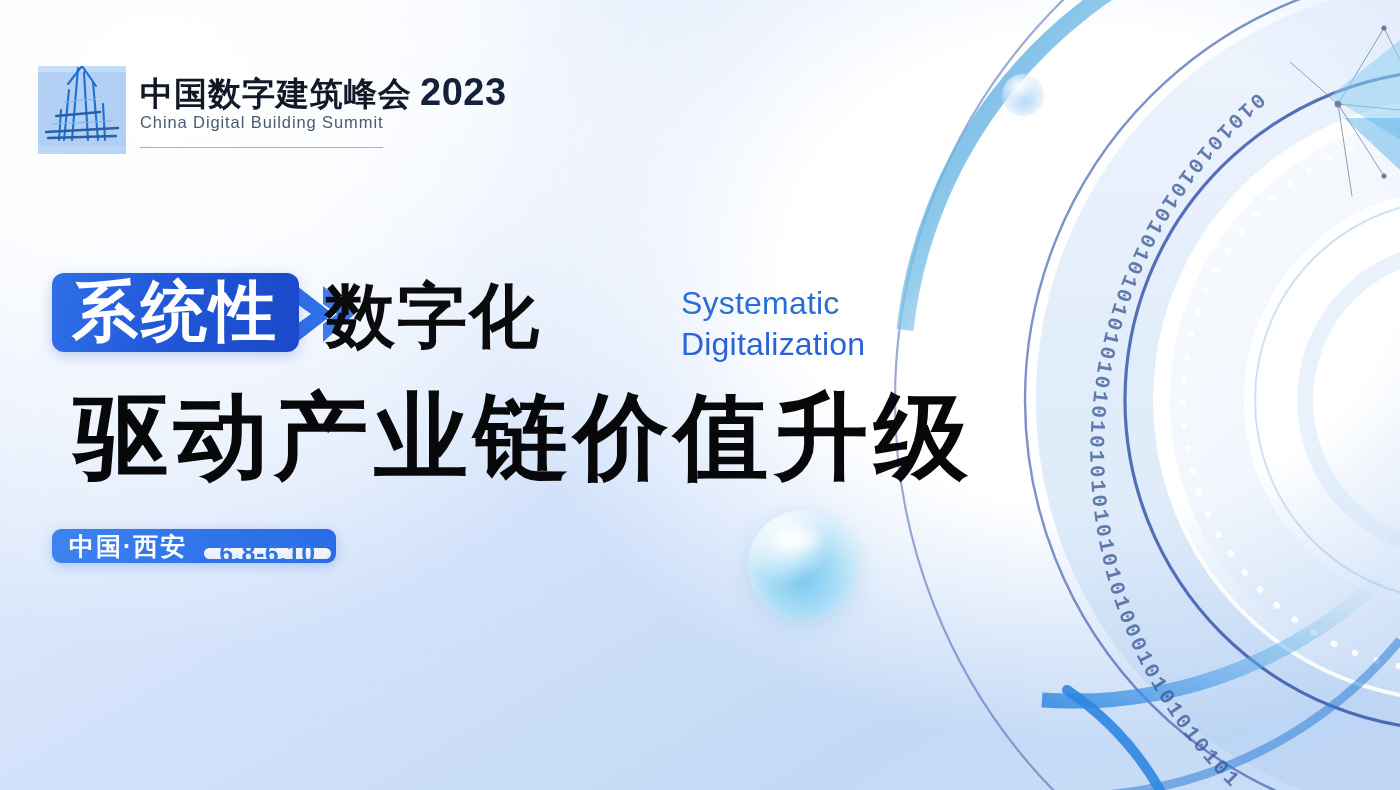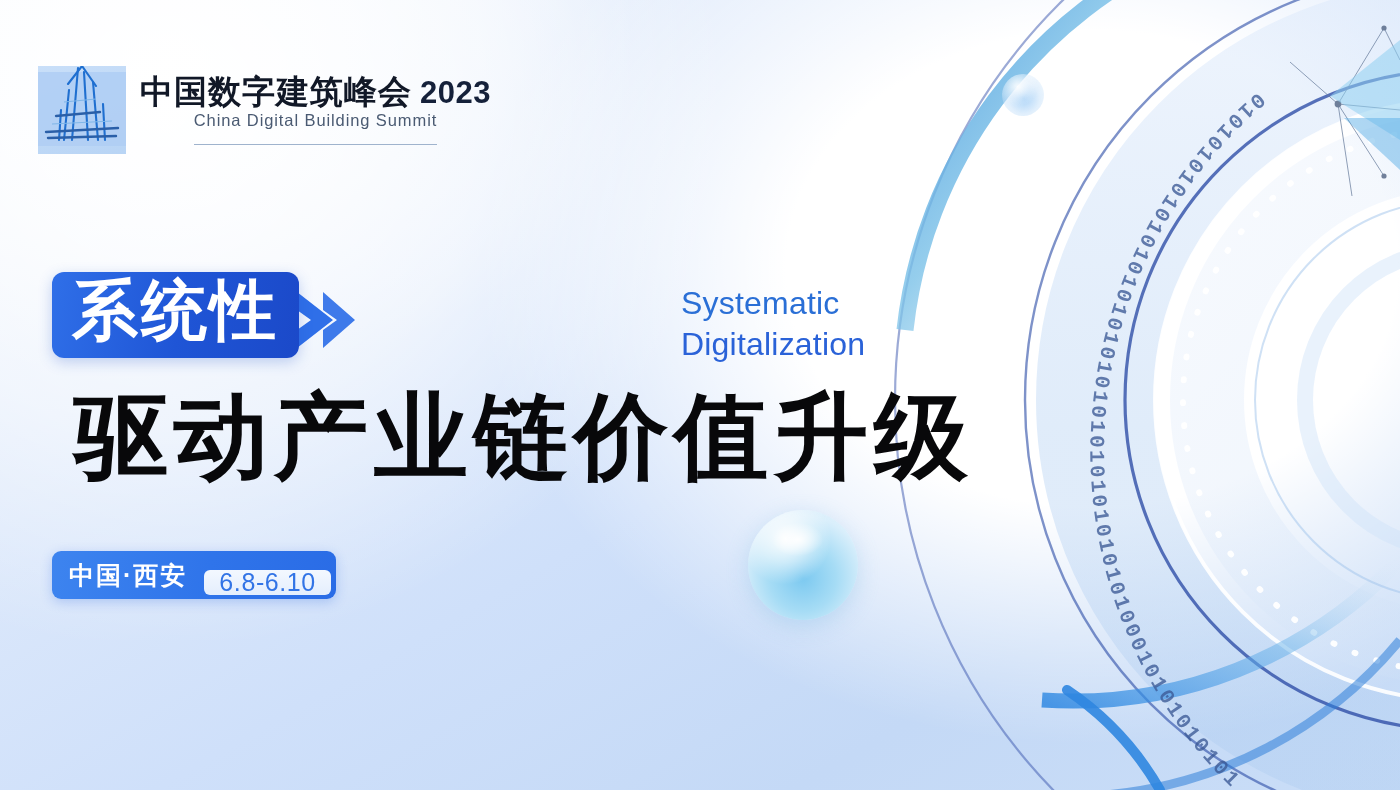--- a/index.html
+++ b/index.html
@@ -61,43 +61,43 @@
   
   .logo-lockup {
     position:absolute; left:38px; top:66px;
     display:flex; align-items:center; gap:14px;
   }
   .logo-mark {
     width:88px; height:88px;
     background:linear-gradient(160deg, rgba(196,220,248,.92), rgba(172,205,243,.85));
     display:block;
   }
-  .logo-text { display:flex; flex-direction:column; gap:1px;align-items:center; }
+  .logo-text { display:flex; flex-direction:column; gap:1px; }
   .logo-cn {
     display:flex; align-items:baseline; gap:8px;
     font-size:33px; font-weight:700; color:#111827;
     letter-spacing:1px; line-height:1.06; white-space:nowrap;
   }
-  .logo-year { font-size:31px; font-weight:700; color:#15213a; letter-spacing:.5px; }
+  .logo-year { font-size:38px; font-weight:700; color:#15213a; letter-spacing:.5px; }
   .logo-en {
     font-size:16.5px; color:#4a5a72; letter-spacing:.9px;
     white-space:nowrap; line-height:1.2;
     border-bottom:1.5px solid #9fb3cd; padding-bottom:14px; width:max-content;
   }
 
   
   .headline-1 {
     position:absolute; left:52px; top:272px;
     display:flex; align-items:flex-end; gap:0;
   }
   .badge-sys {
     background:linear-gradient(100deg,#2f6fe8 0%,#1f55d6 52%,#1b49c9 100%);
     color:#ffffff;
     font-size:66px; font-weight:800; letter-spacing:3px;
-    padding:4px 20px 12px 20px;
+    padding:4px 20px 5px 20px;
     border-radius:12px;
     line-height:1.06;
     box-shadow:0 4px 14px rgba(32,80,200,.26);
     position:relative; z-index:3;
   }
   .chevron-wrap {
     position:relative; z-index:2;
     margin-left:-6px; margin-right:-30px;
     display:flex; align-items:flex-start; padding-top:8px;
   }
@@ -116,38 +116,38 @@
 
   
   .headline-2 {
     position:absolute; left:44px; top:386px;
     font-size:94px; font-weight:800; color:#08080a;
     letter-spacing:6px; line-height:1.08; white-space:nowrap;margin-left:30px;
   }
 
   
   .meta-pill {
-    position:absolute; left:52px; top:551px;
+    position:absolute; left:52px; top:529px;
     display:flex; align-items:stretch;
     background:linear-gradient(100deg,#3d84ef 0%,#2f74ea 55%,#2a6ce6 100%);
     border-radius:9px;
     box-shadow:0 3px 12px rgba(45,105,225,.28);
     overflow:hidden;
-    height:48px;
+    height:34px;
   }
   .meta-city {
     color:#ffffff; font-size:25px; font-weight:600;
     letter-spacing:2px; padding:0 17px;
     display:flex; align-items:center; white-space:nowrap;
   }
   .meta-date {
     margin:19px 5px 4px 0;
     background:linear-gradient(180deg,#f3f8ff 0%,#e4eefd 100%);
     border-radius:6px;
-    color:#3274e6; font-size:25px; font-weight:400;
+    color:#3274e6; font-size:25px; font-weight:700;
     letter-spacing:.6px; padding:0 15px;
     display:flex; align-items:center; white-space:nowrap;
   }
 </style>
 </head>
 <body>
 
 <div id="banner">
 
   <div class="bg-layer">
@@ -262,20 +262,21 @@
     <div class="headline-1">
       <span class="badge-sys">系统性</span>
 
       <span class="chevron-wrap">
         <svg width="62" height="72" viewBox="0 0 62 72">
           <path d="M4 6 L40 34 L4 62 L4 44 L18 34 L4 24 Z" fill="#2f6fe8"></path>
           <path d="M30 6 L62 34 L30 62 L30 44 L44 34 L30 24 Z" fill="#2f6fe8" opacity=".92"></path>
         </svg>
       </span>
 
+      <span class="word-digital">数字化</span>
     </div>
 
     <div class="en-stack">
       <div class="en-1">Systematic</div>
       <div class="en-2">Digitalization</div>
     </div>
 
     <div class="headline-2">驱动产业链价值升级</div>
 
     <div class="meta-pill">

